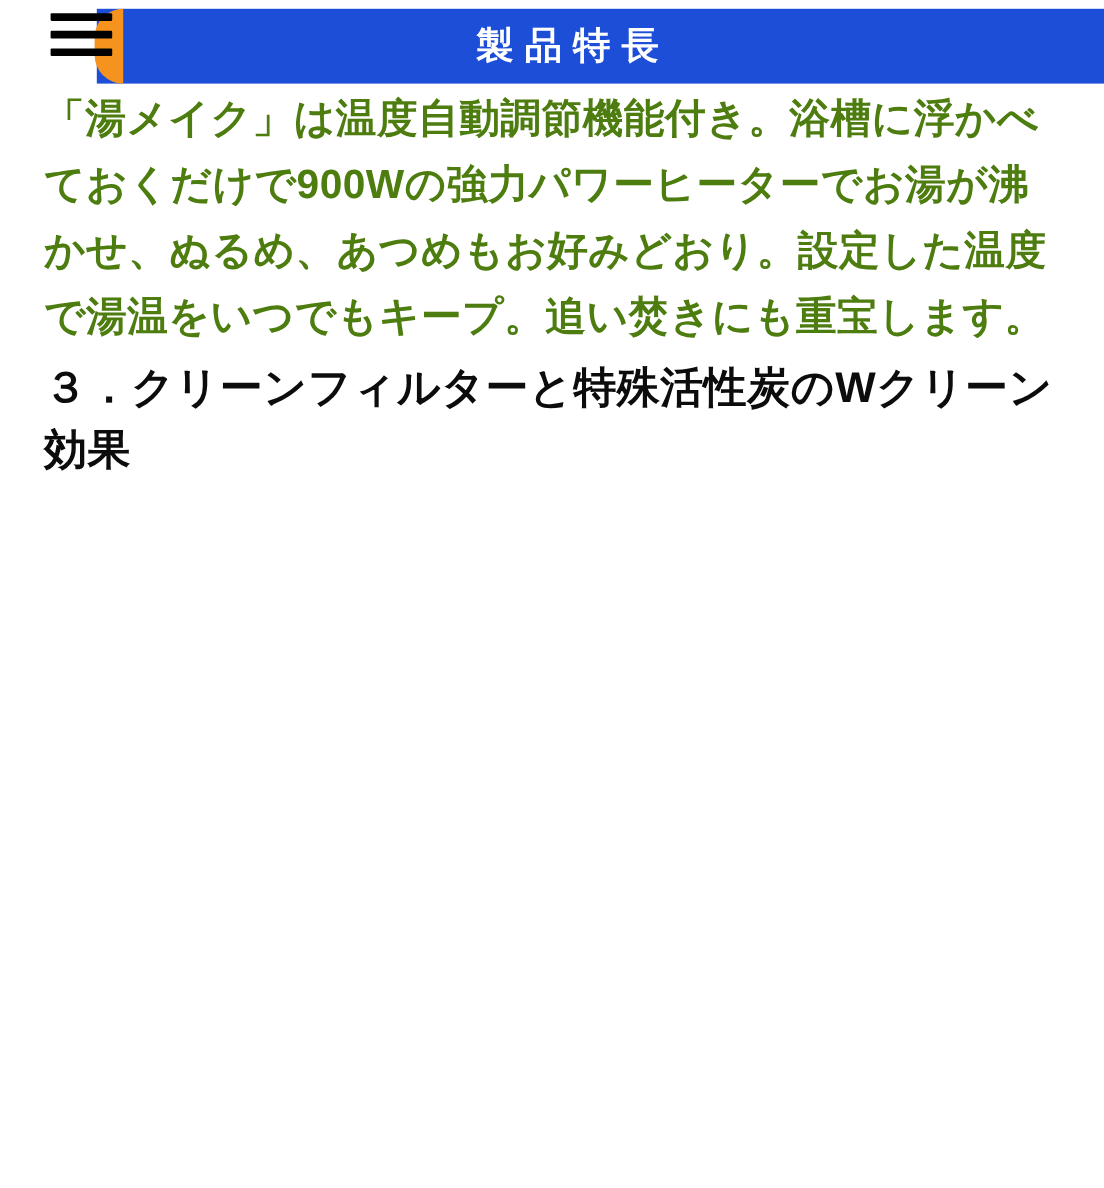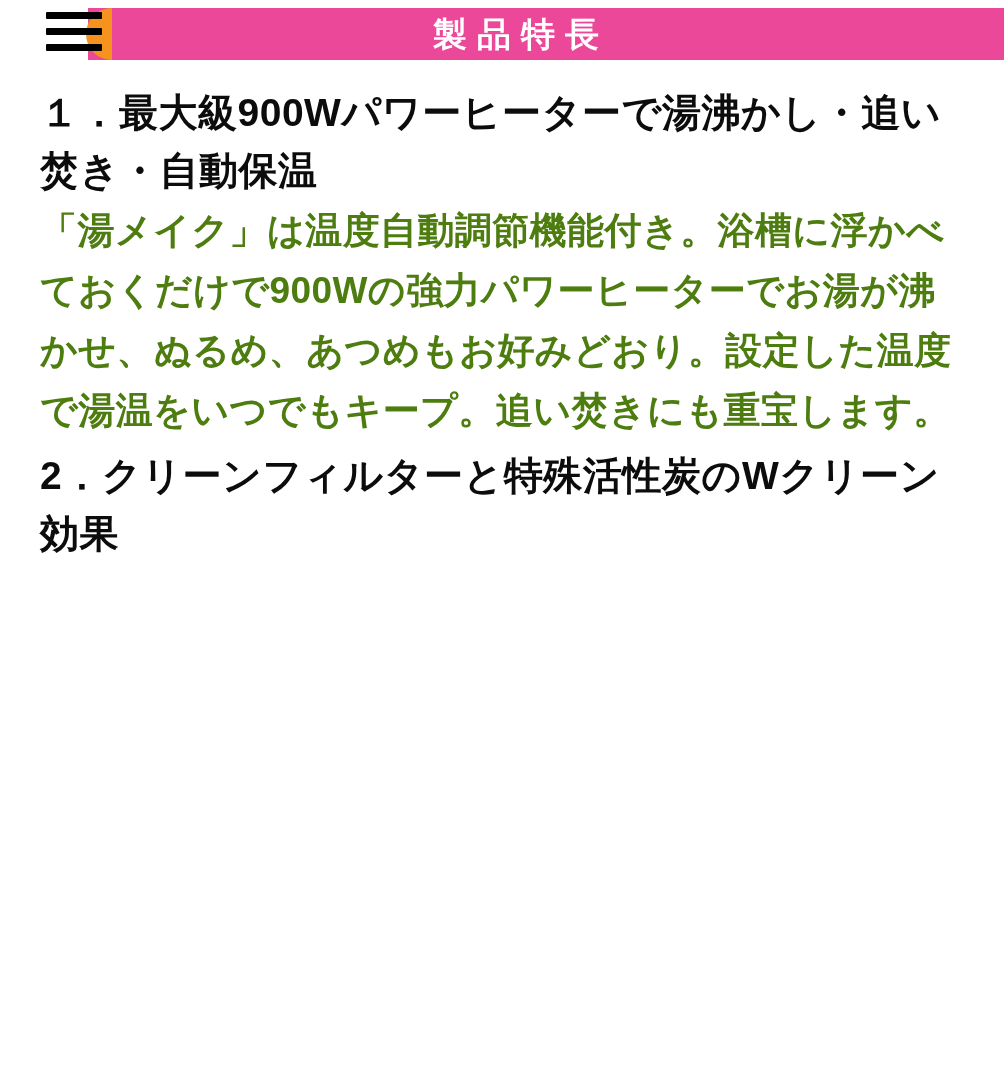--- a/index.html
+++ b/index.html
@@ -50,22 +50,22 @@
     height: 7px;
     width: 56px;
     background: #000000;
     border-radius: 1px;
   }
   .banner-bar {
     position: absolute;
     left: 88px;
     right: 0;
     top: 8px;
-    height: 52px;
-    background: #ec4899;
+    height: 68px;
+    background: #1d4ed8;
     border-top-right-radius: 0px;
     display: flex;
     align-items: center;
     justify-content: center;
     z-index: 1;
   }
   .banner-bar::before {
     
     content: "";
     position: absolute;
@@ -128,23 +128,22 @@
       <span></span>
     </button>
     <div class="banner-bar">
       <div class="banner-title">製品特長</div>
     </div>
   </div>
 
   <div class="content">
 
     <div class="block">
-      <h2 class="feature-heading">１．最大級900Wパワーヒーターで湯沸かし・追い焚き・自動保温</h2>
       <p class="feature-body">「湯メイク」は温度自動調節機能付き。浴槽に浮かべておくだけで900Wの強力パワーヒーターでお湯が沸かせ、ぬるめ、あつめもお好みどおり。設定した温度で湯温をいつでもキープ。追い焚きにも重宝します。</p>
     </div>
 
 
     <div class="block">
-      <h2 class="feature-heading">2．クリーンフィルターと特殊活性炭のWクリーン効果</h2>
+      <h2 class="feature-heading">３．クリーンフィルターと特殊活性炭のWクリーン効果</h2>
     </div>
 
   </div>
 </div>
 
 </body></html>

